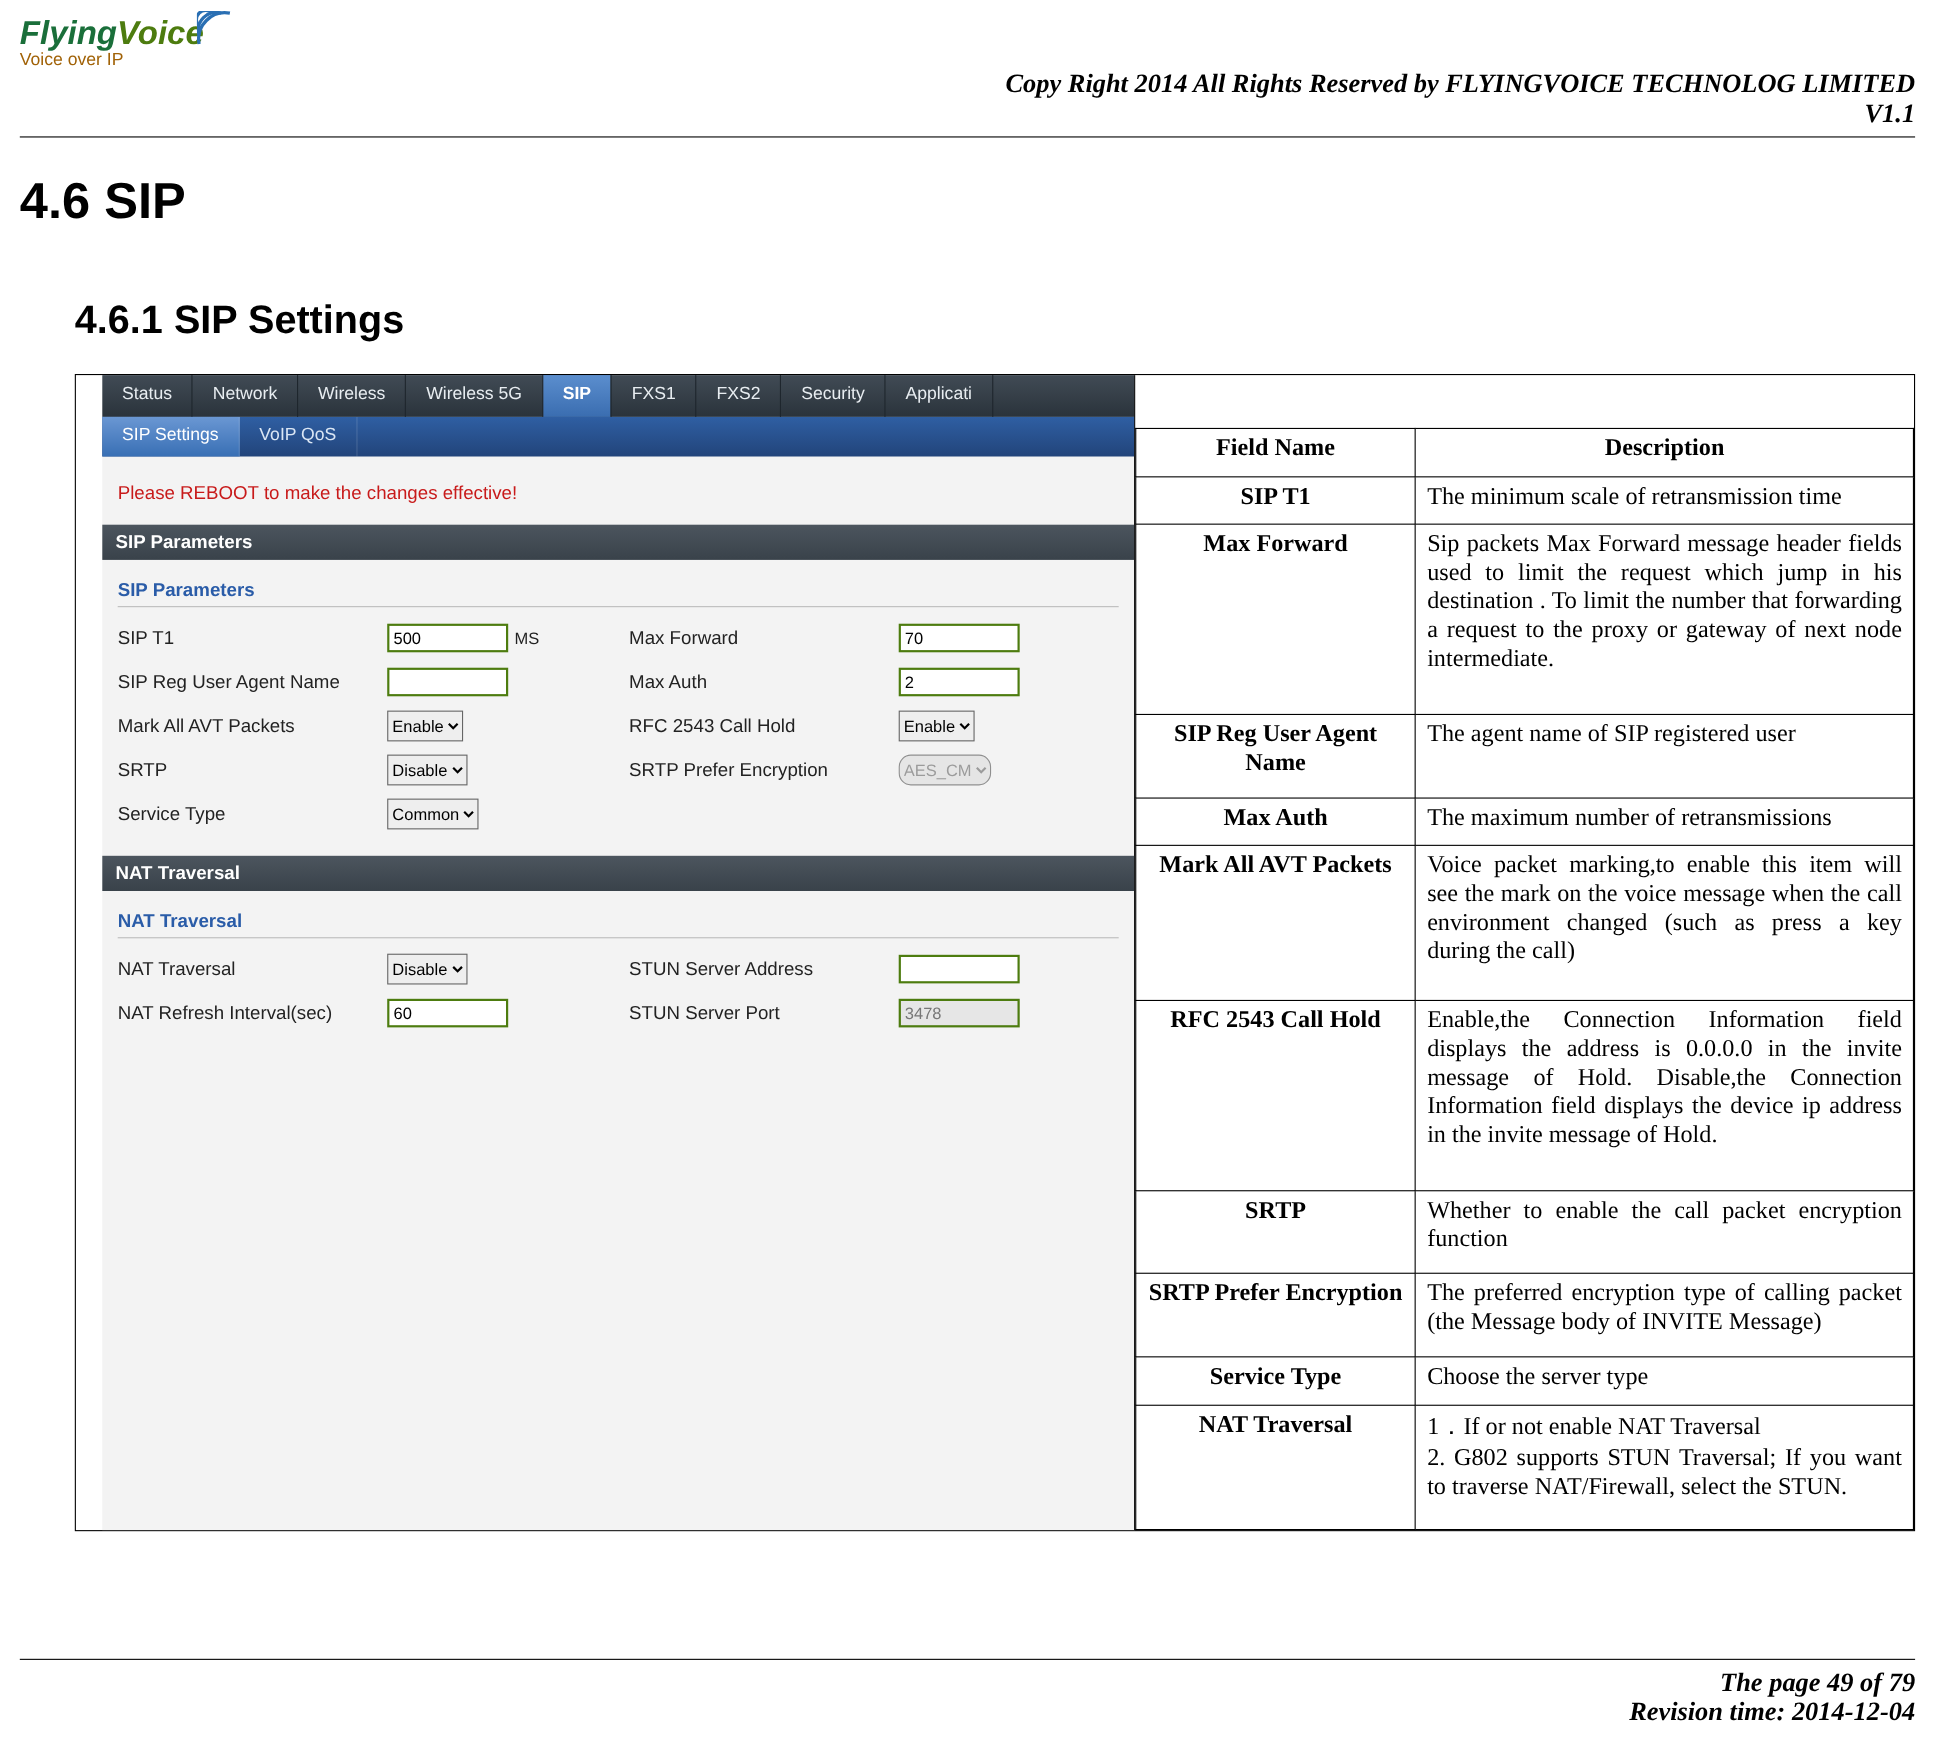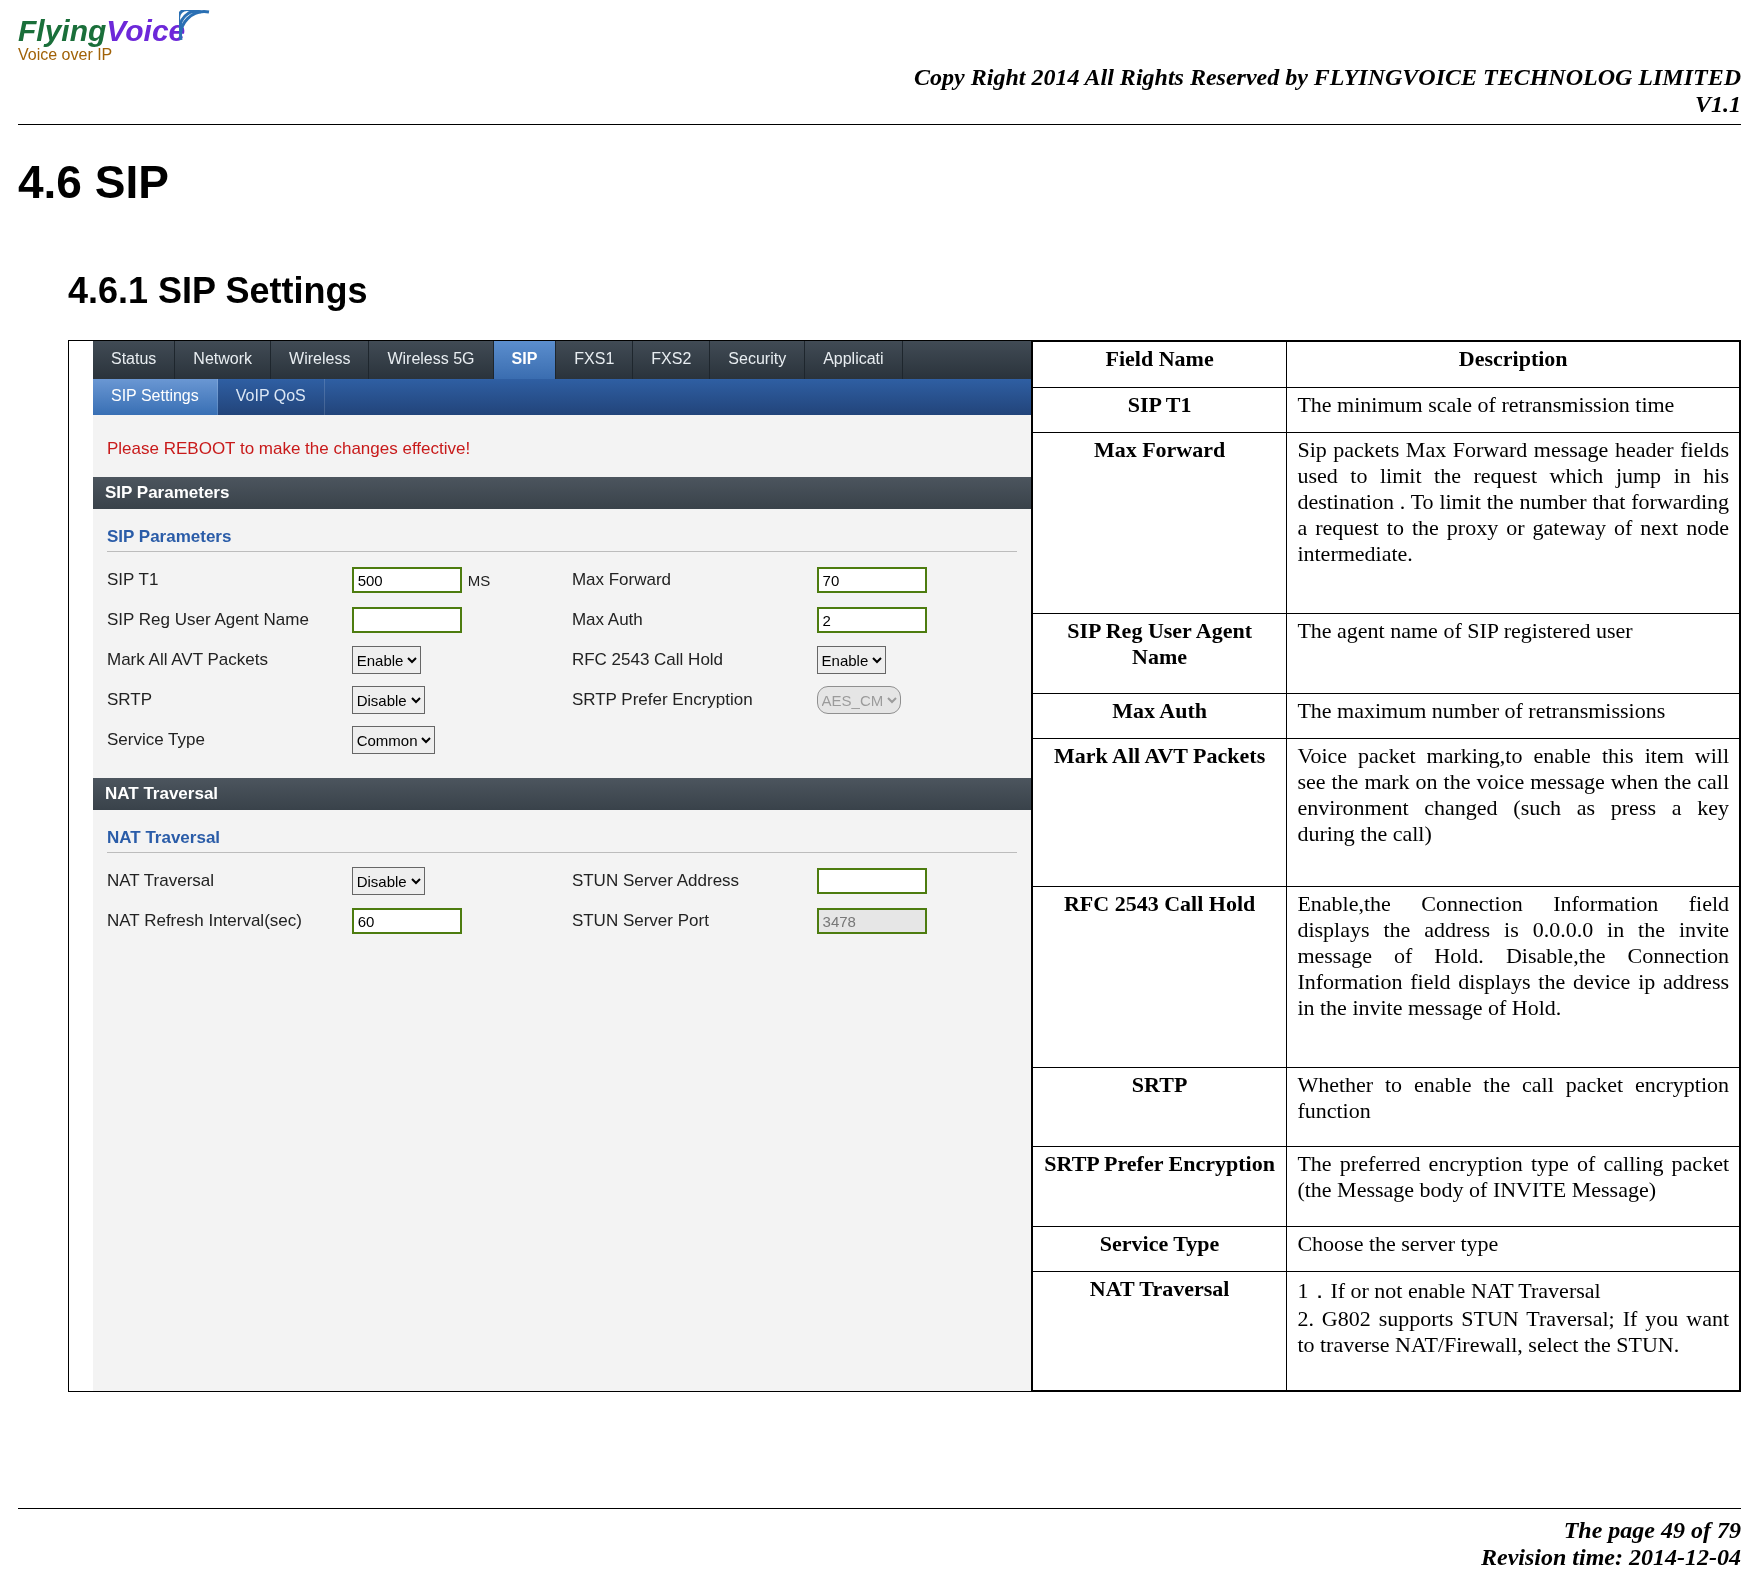--- a/index.html
+++ b/index.html
@@ -11,21 +11,21 @@
     position: relative;
     padding: 14px 22px 14px 10px;
   }
   
   .logo {
     position: absolute;
     top: 14px;
     left: 18px;
   }
   .logo-word1 { font-family: Arial, sans-serif; font-weight: bold; font-style: italic; font-size: 30px; color: #1a6f3a; }
-  .logo-word2 { font-family: Arial, sans-serif; font-weight: bold; font-style: italic; font-size: 30px; color: #6d28d9; }
+  .logo-word2 { font-family: Arial, sans-serif; font-weight: bold; font-style: italic; font-size: 30px; color: #4d7c0f; }
   .logo-tag { font-family: Arial, sans-serif; font-size: 16px; color: #a16207; text-align: left; margin-top: -2px; }
   .logo-arc {
     position: absolute;
     top: -4px;
     right: -30px;
     width: 36px;
     height: 36px;
   }
   .hdr-right {
     position: absolute;
@@ -163,20 +163,21 @@
     font-size: 15px;
     background: #eee;
   }
   select:disabled { background: #e0e0e0; color: #777; border-radius: 11px; }
 
   
   .desc-table {
     flex: 1 1 43%;
     border-collapse: collapse;
     font-size: 22px;
+    margin-top: 48px;
   }
   .desc-table th, .desc-table td {
     border: 1px solid #000;
     padding: 4px 10px;
     vertical-align: top;
   }
   .desc-table th {
     font-weight: bold;
     text-align: center;
   }

